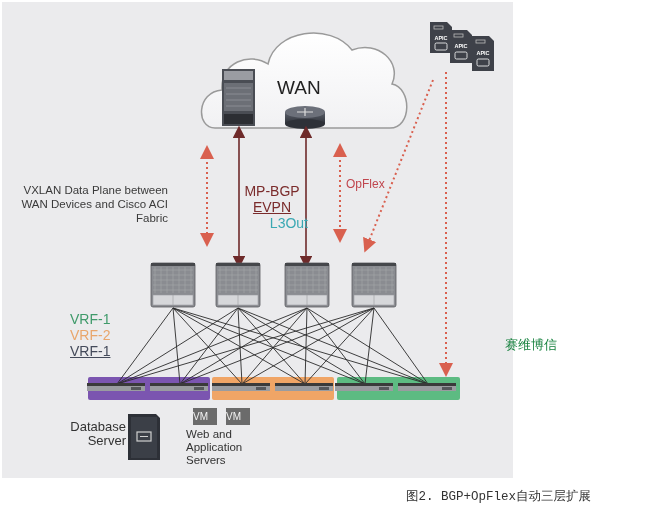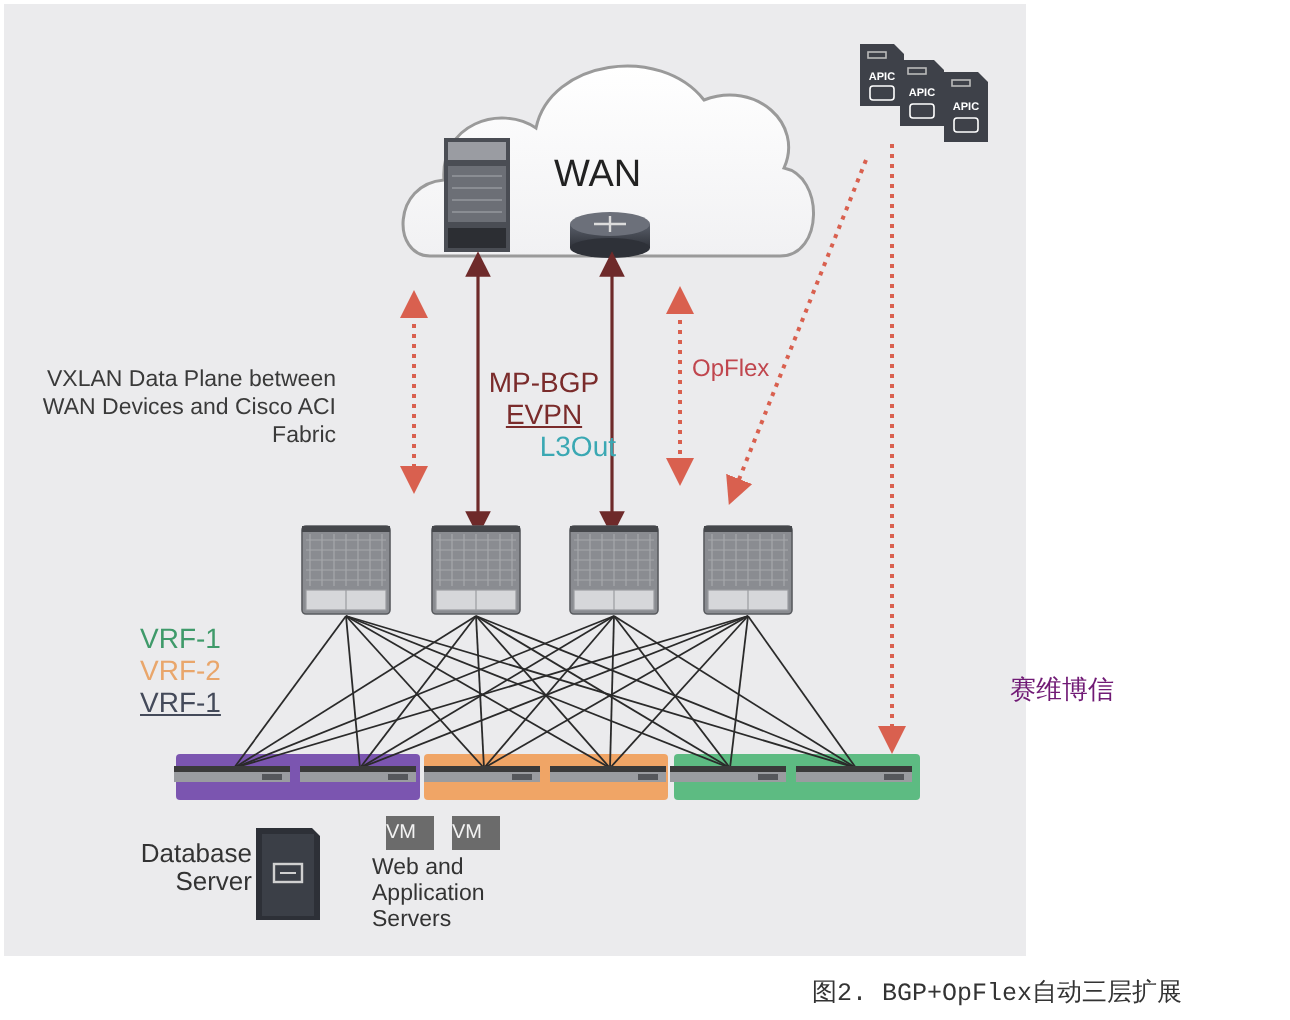--- a/index.html
+++ b/index.html
@@ -14,21 +14,21 @@
   #opflex { left:346px; top:151px; font-size:12px; color:#c0464e;margin-top:26px; }
   #wan { left:277px; top:77px; font-size:19px; color:#222; }
   #vrf3 { left:70px; top:311px; font-size:14px; color:#3f9a6a; }
   #vrf2 { left:70px; top:327px; font-size:14px; color:#e9a66b; }
   #vrf1 { left:70px; top:343px; font-size:14px; color:#444a5a;text-decoration:underline; }
   #db-label { left:64px; top:420px; width:62px; text-align:right; font-size:13px; line-height:14px; color:#333; }
   #web-label { left:186px; top:428px; width:70px; font-size:11.5px; line-height:13px; color:#333; }
   .vm { position:absolute; width:24px; height:17px; background:#6b6b6b; color:#f2f2f2; font-size:10px; line-height:17px; text-align:left; }
   #vm1 { left:193px; top:408px; }
   #vm2 { left:226px; top:408px; }
-  #watermark { left:505px; top:336px; font-size:13px; color:#701a75; }
+  #watermark { left:505px; top:336px; font-size:13px; color:#15803d; }
   #caption { left:406px; top:488px; font-family:Liberation Mono, monospace; font-size:12.5px; color:#333; }
 </style>
 </head>
 <body>
 
 <div id="panel"></div>
 
 <svg id="diagram" width="645" height="510">
   <defs>
     <marker id="arrDark" markerWidth="8" markerHeight="8" refX="4" refY="4" orient="auto-start-reverse">

